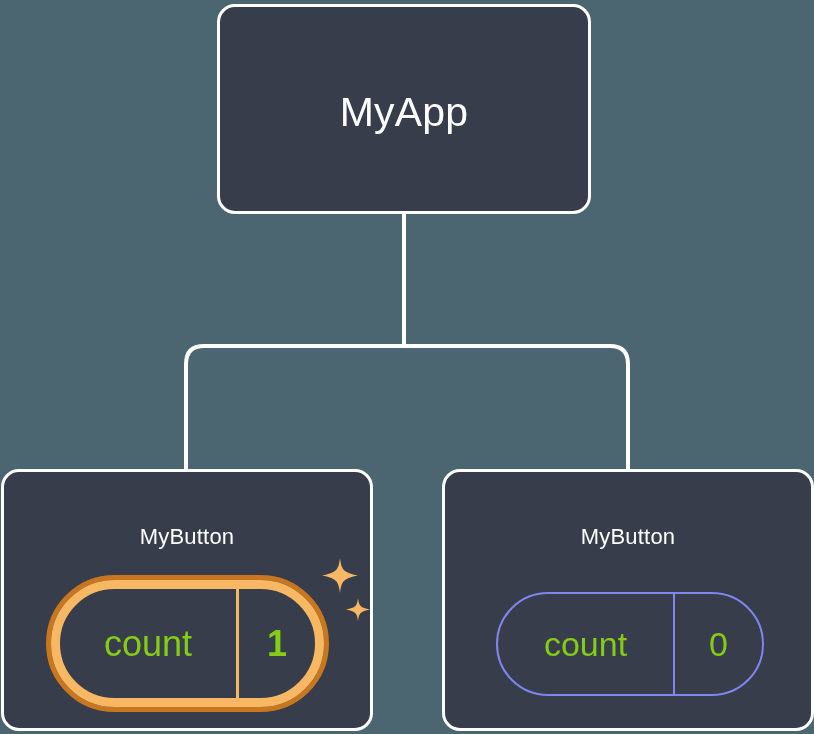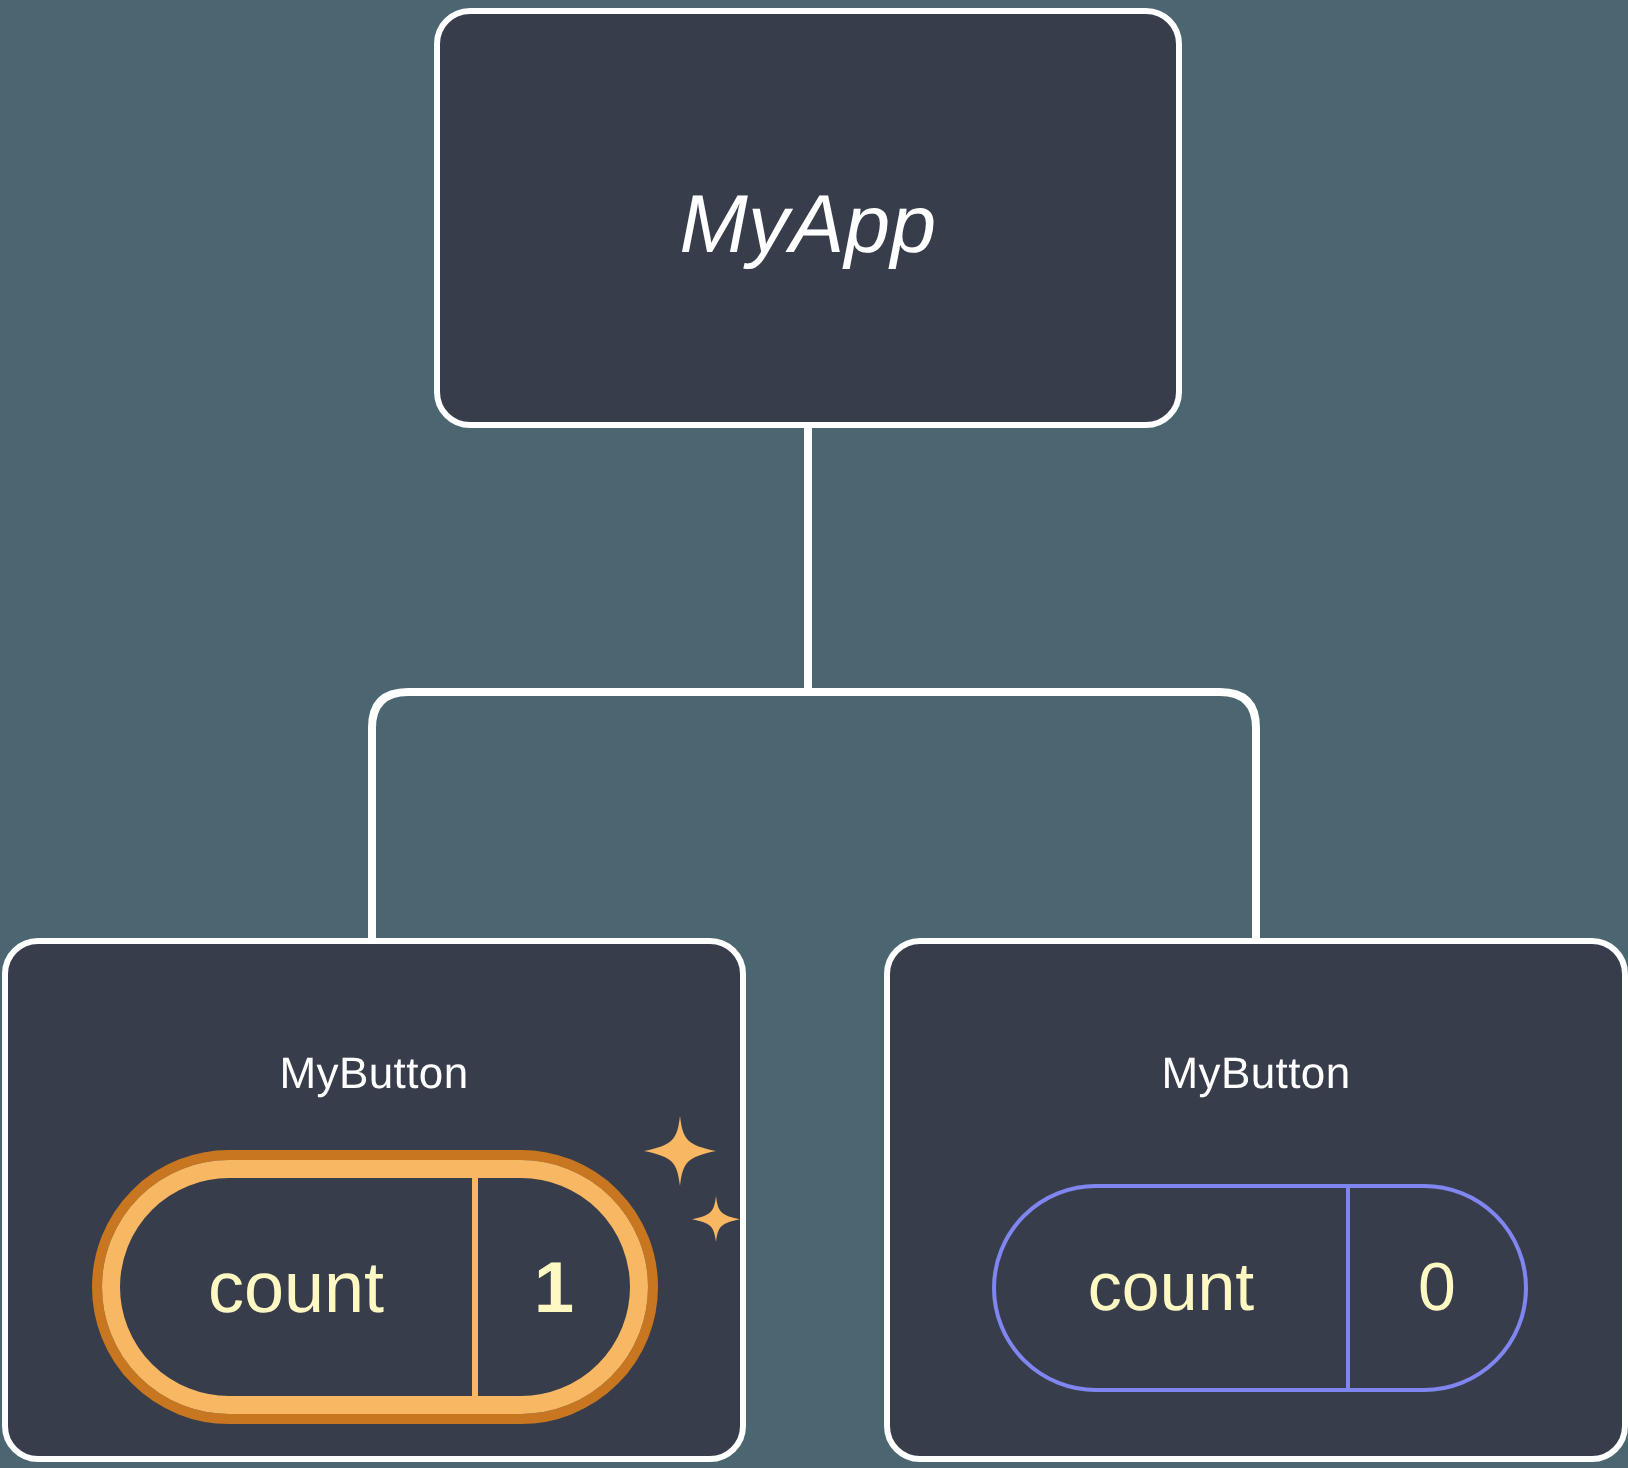--- a/index.html
+++ b/index.html
@@ -52,21 +52,20 @@
 
   #node-root {
     left: 217px;
     top: 4px;
     width: 374px;
     height: 210px;
   }
   #node-root .node-title {
     top: 82px;
     font-size: 41px;
-    font-style: italic;
   }
 
   #node-child-left {
     left: 1px;
     top: 469px;
     width: 372px;
     height: 262px;
   }
   #node-child-right {
     left: 442px;
@@ -85,21 +84,21 @@
     box-sizing: border-box;
     display: flex;
     align-items: stretch;
     border-radius: 999px;
     background: transparent;
   }
   .pill-key, .pill-value {
     display: flex;
     align-items: center;
     justify-content: center;
-    color: #fef9c3;
+    color: #84cc16;
     white-space: nowrap;
   }
 
   
   .pill-plain {
     left: 51px;
     top: 120px;
     width: 268px;
     height: 104px;
     border: 2px solid #8086f0;

